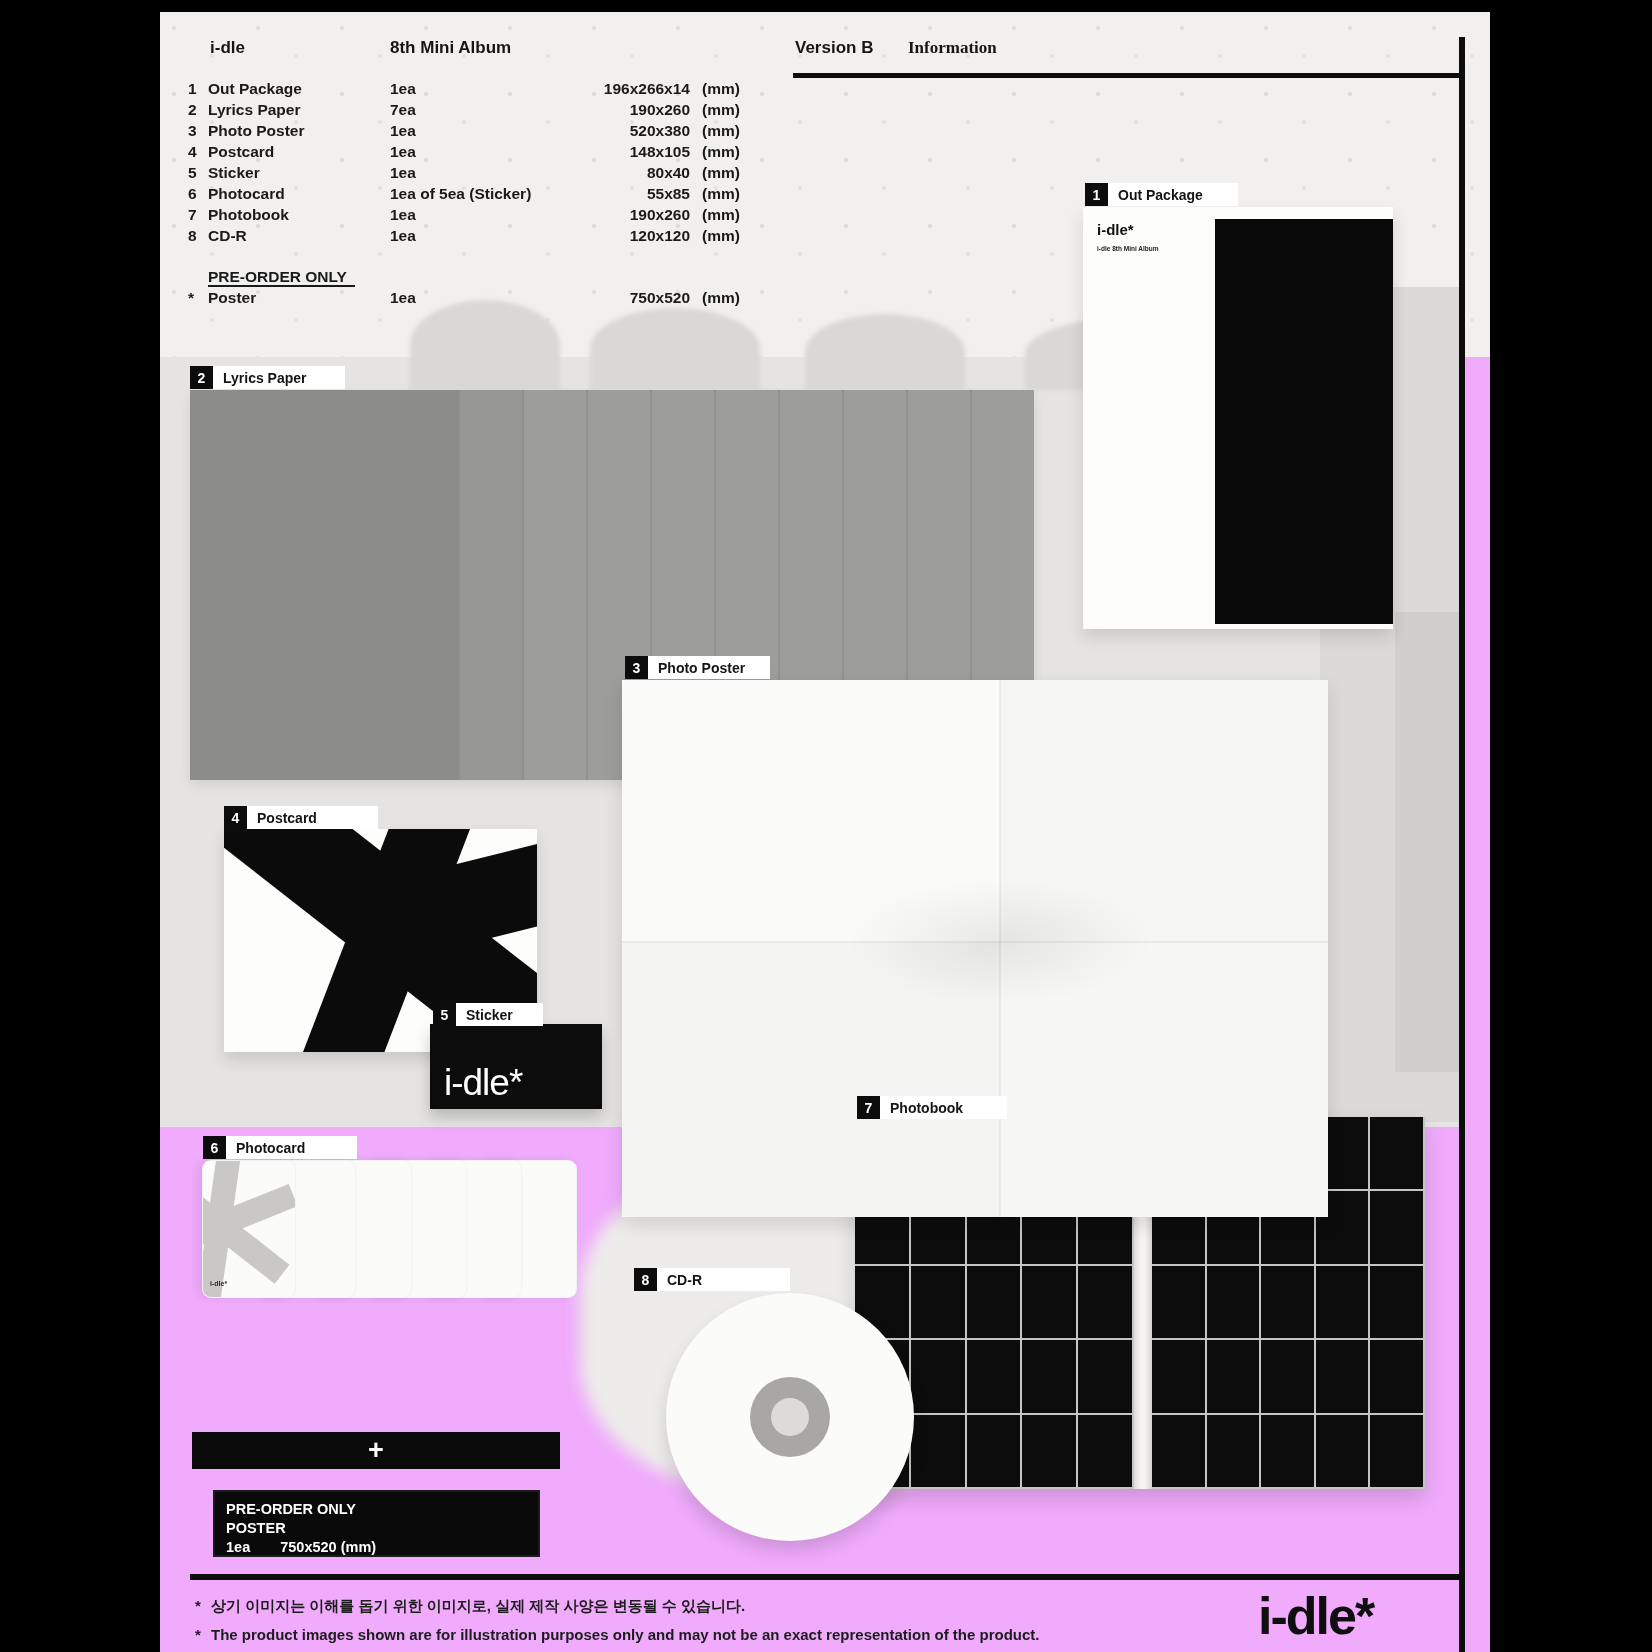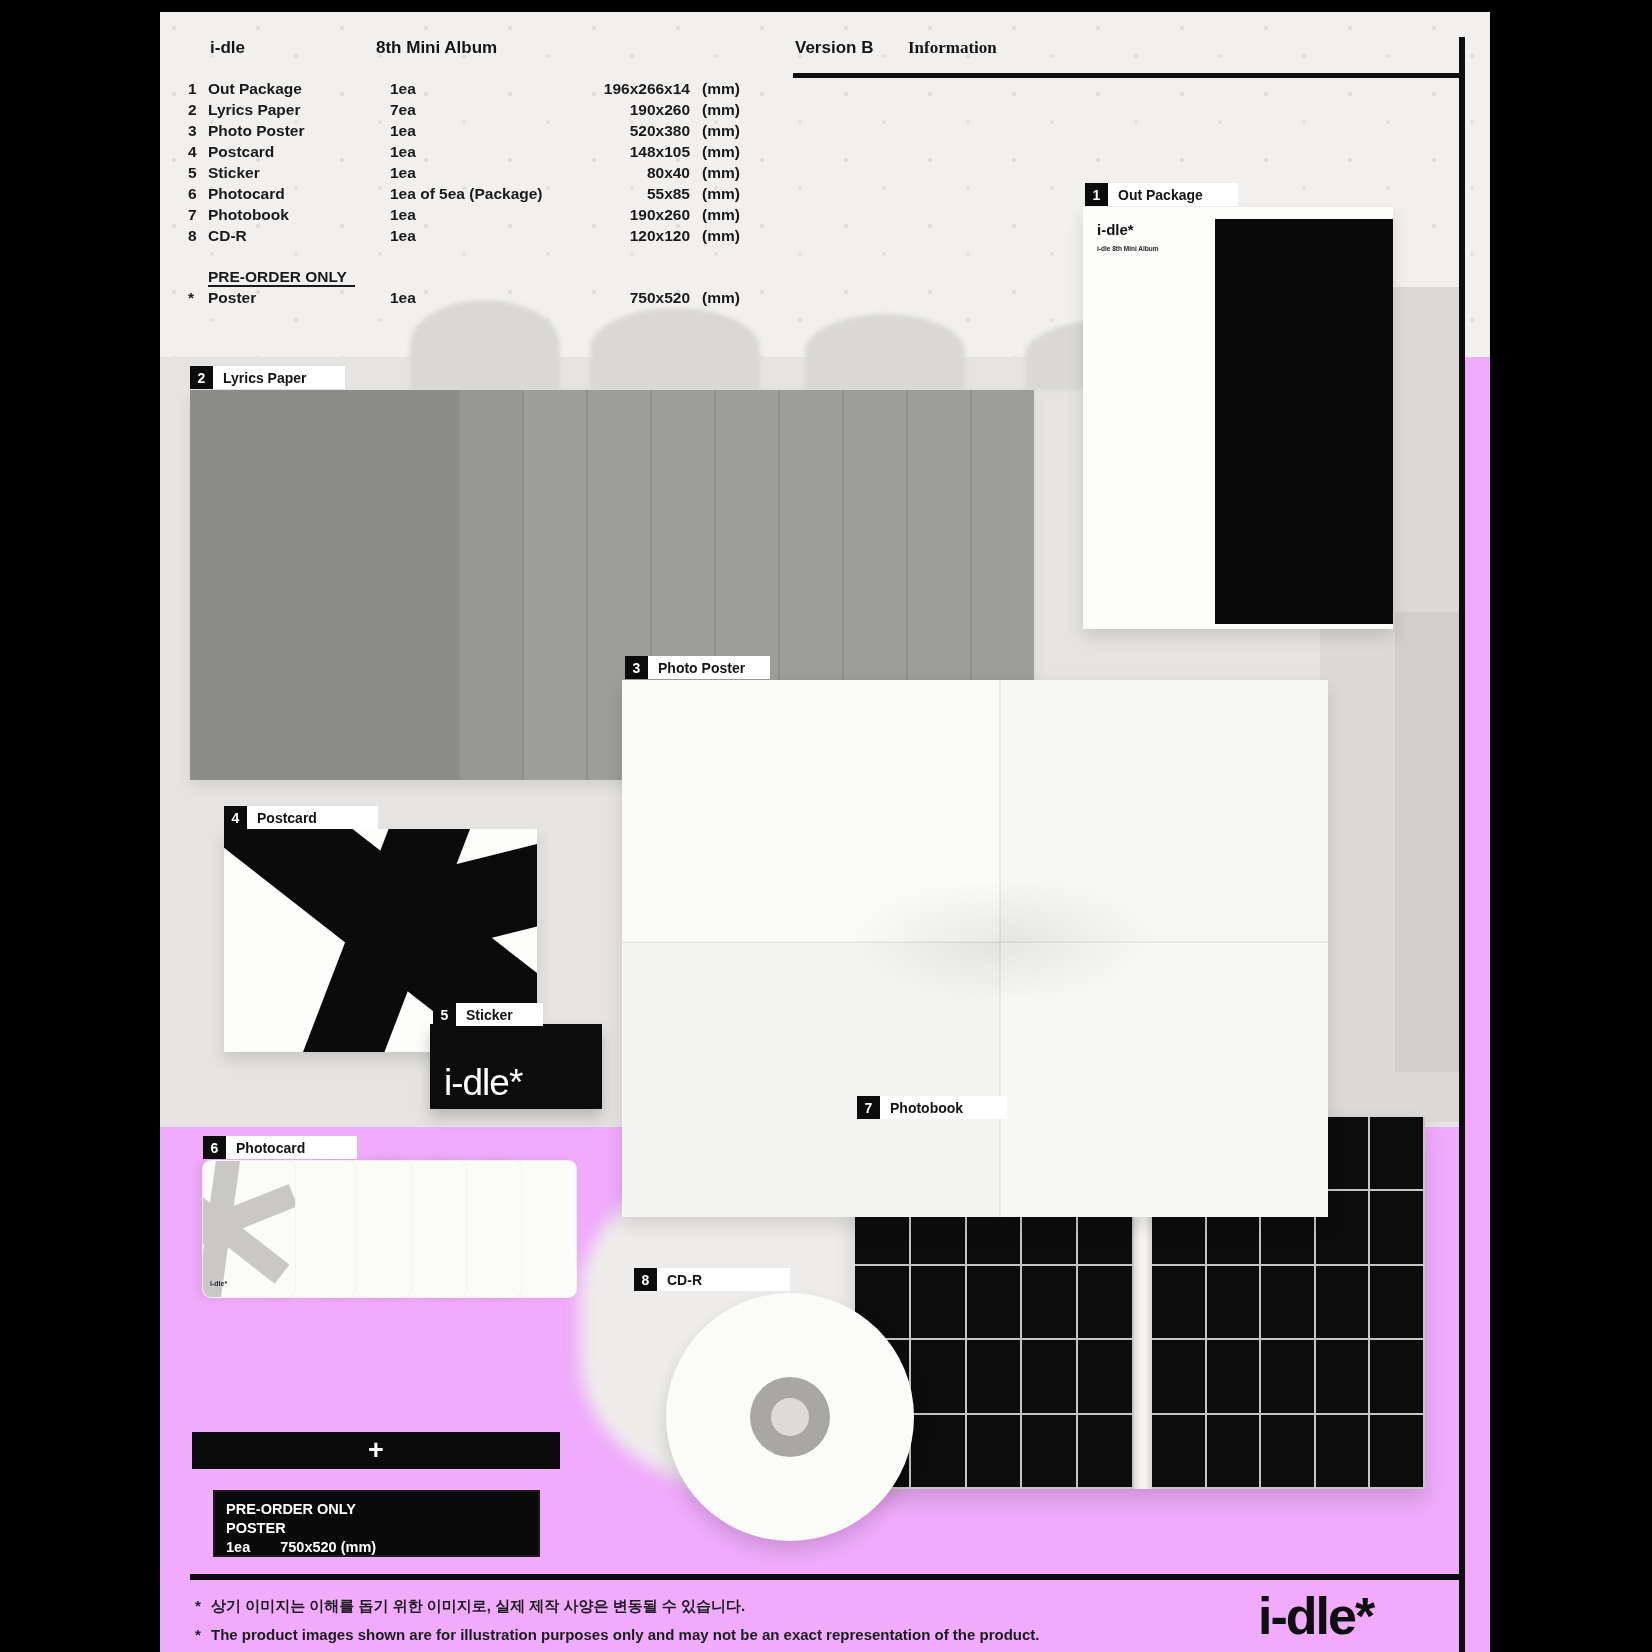--- a/index.html
+++ b/index.html
@@ -163,21 +163,21 @@
   <div class="bg-dome" style="left:865px;top:306px;width:200px;height:72px;"></div>
   <div class="bg-right-gray"></div>
   <div class="bg-right-dark"></div>
   <div class="bg-soft-light"></div>
 
   <div class="rule-top"></div>
   <div class="rule-bottom"></div>
   <div class="rule-right"></div>
 
   <div class="hd" style="left:50px;top:26px;">i-dle</div>
-  <div class="hd" style="left:216px;top:26px;">8th Mini Album</div>
+  <div class="hd" style="left:230px;top:26px;">8th Mini Album</div>
   <div class="hd" style="left:635px;top:26px;text-align:right;">Version B</div>
   <div class="hd" style="left:748px;top:26px;font-family:Liberation Serif, serif;">Information</div>
 
   <div class="spec">
     <div class="spec-row">
       <span class="c-num">1</span>
       <span class="c-name">Out Package</span>
       <span class="c-qty">1ea</span>
       <span class="c-size">196x266x14</span>
       <span class="c-unit">(mm)</span>
@@ -206,21 +206,21 @@
     <div class="spec-row">
       <span class="c-num">5</span>
       <span class="c-name">Sticker</span>
       <span class="c-qty">1ea</span>
       <span class="c-size">80x40</span>
       <span class="c-unit">(mm)</span>
     </div>
     <div class="spec-row">
       <span class="c-num">6</span>
       <span class="c-name">Photocard</span>
-      <span class="c-qty">1ea of 5ea (Package)</span>
+      <span class="c-qty">1ea of 5ea (Sticker)</span>
       <span class="c-size">55x85</span>
       <span class="c-unit">(mm)</span>
     </div>
     <div class="spec-row">
       <span class="c-num">7</span>
       <span class="c-name">Photobook</span>
       <span class="c-qty">1ea</span>
       <span class="c-size">190x260</span>
       <span class="c-unit">(mm)</span>
     </div>

